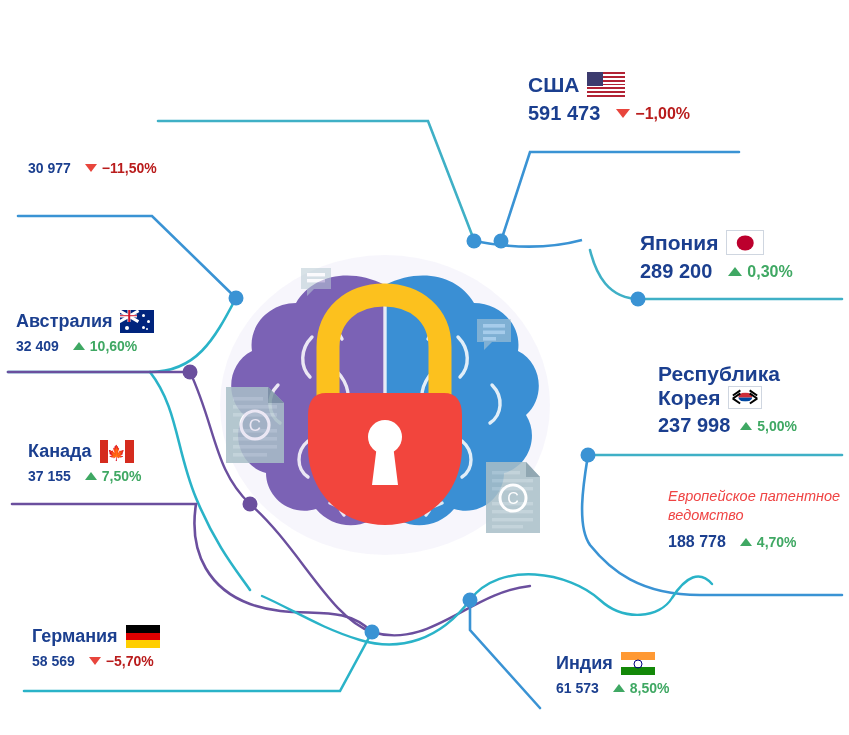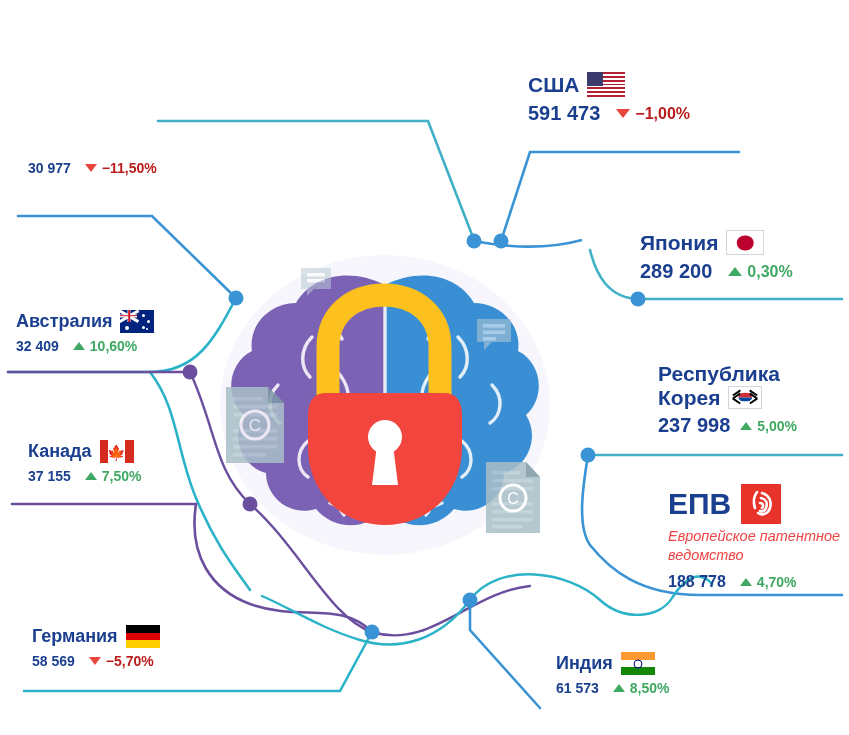--- a/index.html
+++ b/index.html
@@ -510,33 +510,20 @@
     <div class="node-stats" style="gap:10px;">
       <span class="node-value">237 998</span>
       <span class="node-delta delta-up">
         <span class="tri tri-up" style="border-left-width:6px;border-right-width:6px;border-bottom-width:8px;"></span>
         <span style="font-size:14px;">5,00%</span>
       </span>
     </div>
   </div>
 
   <div class="node" style="left:668px; top:484px;">
-    <div class="epo-title">
-      <span>ЕПВ</span>
-      <span class="epo-logo">
-        <svg width="40" height="40" viewBox="0 0 40 40">
-          <g fill="none" stroke="#ffffff" stroke-width="2.6" stroke-linecap="round">
-            <path d="M21,9 C28,11 31,17 29,24 C27,30 21,32 17,29"></path>
-            <path d="M20,14 C25,15 27,19 25,24 C24,27 21,28 19,27"></path>
-            <path d="M19,19 C22,19 23,22 21,24"></path>
-          </g>
-          <path d="M16,8 C13,12 12,18 14,24" fill="none" stroke="#ffffff" stroke-width="2.6" stroke-linecap="round"></path>
-        </svg>
-      </span>
-    </div>
     <div class="epo-sub">Европейское патентное ведомство</div>
     <div class="node-stats epo-stats" style="gap:14px;">
       <span class="node-value" style="font-size:16px;">188 778</span>
       <span class="node-delta delta-up">
         <span class="tri tri-up" style="border-left-width:6px;border-right-width:6px;border-bottom-width:8px;"></span>
         <span style="font-size:14px;">4,70%</span>
       </span>
     </div>
   </div>
 

